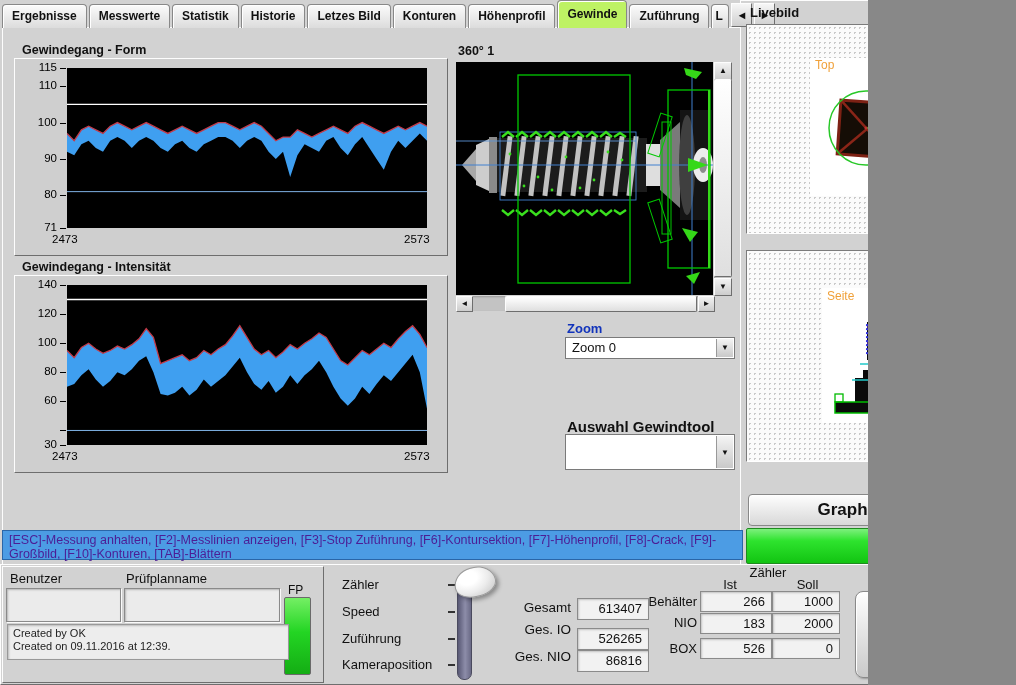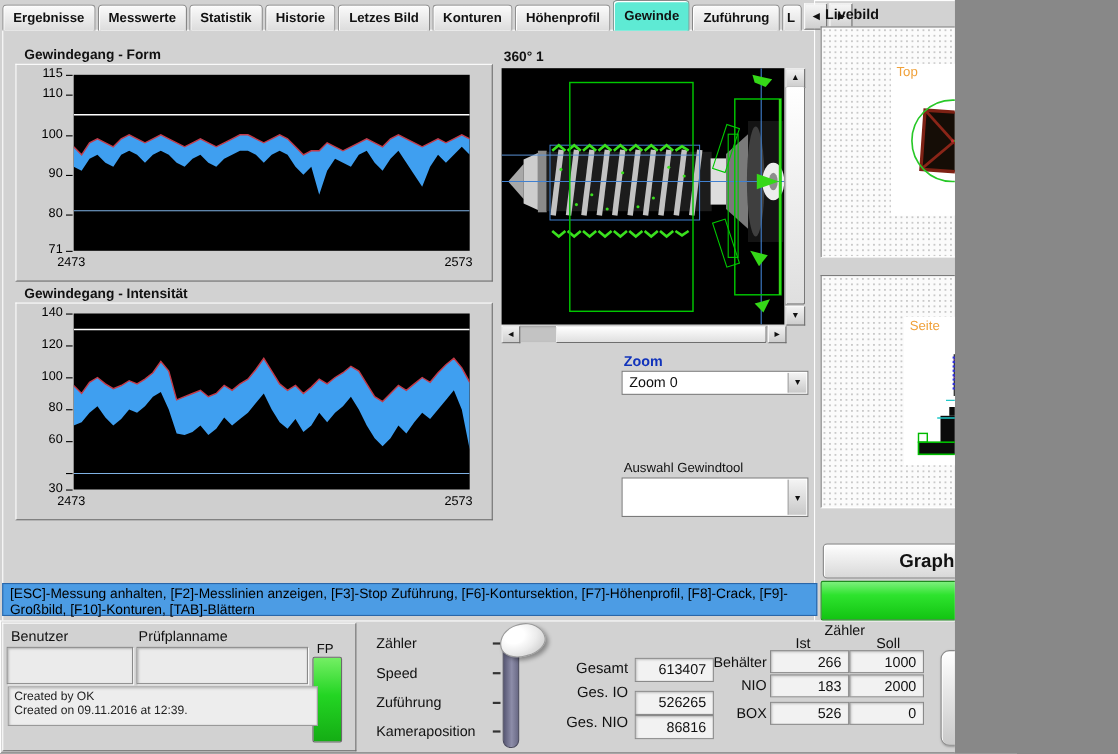--- a/index.html
+++ b/index.html
@@ -6,21 +6,21 @@
   #app{position:relative;width:868px;height:685px;background:#d2d2d2;overflow:hidden;
        font-family:"Liberation Sans",sans-serif;color:#111;}
   .abs{position:absolute;}
   .raised{border-top:1px solid #fdfdfd;border-left:1px solid #fdfdfd;border-right:1px solid #6e6e6e;border-bottom:1px solid #6e6e6e;}
   .sunken{border-top:1px solid #7b7b7b;border-left:1px solid #7b7b7b;border-right:1px solid #fff;border-bottom:1px solid #fff;}
   
   .tabbar{left:2px;top:1px;height:27px;display:flex;align-items:flex-end;gap:2px;}
   .tab{height:23px;line-height:23px;padding:0 9px;background:linear-gradient(#fbfbfb,#dcdcdc);
        border-radius:4px 4px 0 0;font-size:12px;font-weight:bold;white-space:nowrap;
        border:1px solid #888;border-bottom:none;box-shadow:inset 1px 1px 0 #fff;cursor:default;}
-  .tab.active{height:27px;line-height:26px;background:#5eead4;position:relative;z-index:3;margin-top:14px;}
+  .tab.active{height:27px;line-height:26px;background:#bef264;position:relative;z-index:3;margin-top:14px;}
   .tab.partial{width:10px;padding:0 3px;overflow:hidden;}
   .tab-arrow{width:19px;height:22px;margin-bottom:1px;background:linear-gradient(#f6f6f6,#cfcfcf);
        font-size:11px;text-align:center;line-height:22px;font-weight:bold;}
   .main-panel{left:2px;top:27px;width:737px;height:537px;background:#d2d2d2;}
   .right-panel{left:740px;top:0;width:276px;height:564px;background:#d2d2d2;}
   .bottom-panel{left:0;top:564px;width:1014px;height:119px;background:#d2d2d2;}
   
   .chart-title{font-size:12.5px;font-weight:bold;text-align:right;}
   .chart-frame{width:432px;height:196px;background:#cfcfcf;}
   .plot-svg{position:absolute;background:#000;display:block;}
@@ -43,21 +43,21 @@
       background-size:5px 5px;}
   .live-img{position:absolute;background:#fff;}
   .orange-label{position:absolute;color:#f0a13a;font-size:12px;}
   .reset-btn{left:748px;top:494px;width:258px;height:30px;border-radius:4px;
       background:linear-gradient(#fefefe,#d8d8d8);border:1px solid #888;
       box-shadow:inset 1px 1px 0 #fff;font-size:17px;font-weight:bold;text-align:center;line-height:29px;}
   .green-bar{left:746px;top:528px;width:264px;height:34px;border:1px solid #1f8a1f;border-radius:2px;
       background:linear-gradient(180deg,#7df07d 0%,#2ee32e 35%,#12c412 100%);}
   
   .status-bar{left:2px;top:530px;width:727px;height:24px;background:#4c9ce4;border:1px solid #2a66a8;
-      color:#000000;font-size:12.5px;line-height:14px;padding:2px 6px;}
+      color:#4c1d95;font-size:12.5px;line-height:14px;padding:2px 6px;}
   
   .lab{position:absolute;font-size:13px;color:#111;white-space:nowrap;}
   .lab-r{text-align:right;}
   .inputbox{position:absolute;background:#ebebeb;border:1px solid #8a8a8a;
       box-shadow:inset 1px 1px 2px #b5b5b5, 1px 1px 0 #fafafa;}
   .valbox{position:absolute;background:#f2f2f2;border:1px solid #8a8a8a;
       box-shadow:inset 1px 1px 2px #c2c2c2;font-size:13px;text-align:right;}
   .valbox span{display:block;padding:2px 6px 0 0;}
   .fp-ind{left:284px;top:597px;width:25px;height:76px;border:1px solid #6a6a6a;border-radius:2px;
       background:linear-gradient(180deg,#74ef64,#23d523 45%,#14ad14);}
@@ -240,21 +240,21 @@
   <div class="sb-btn raised" style="left:456px;top:296px;width:15px;height:14px;line-height:14px;">◄</div>
   <div class="sb-thumb raised" style="left:505px;top:296px;width:190px;height:14px;"></div>
   <div class="sb-btn raised" style="left:698px;top:296px;width:15px;height:14px;line-height:14px;">►</div>
 
   <div class="abs" style="left:567px;top:321px;font-size:13px;font-weight:bold;color:#1133bb;">Zoom</div>
   <div class="combo" style="left:565px;top:337px;width:168px;height:20px;line-height:20px;">
     <span class="val">Zoom 0</span>
     <span class="dd-btn">▼</span>
   </div>
 
-  <div class="abs" style="left:567px;top:418px;font-size:12px;font-weight:normal;text-align:center;">Auswahl Gewindtool</div>
+  <div class="abs" style="left:567px;top:418px;font-size:15px;font-weight:bold;text-align:center;">Auswahl Gewindtool</div>
   <div class="combo" style="left:565px;top:434px;width:168px;height:34px;">
     <span class="dd-btn">▼</span>
   </div>
 
   <div class="abs" style="left:750px;top:5px;font-size:13px;font-weight:bold;">Livebild</div>
 
   <div class="abs dotted-panel sunken" style="left:746px;top:24px;width:266px;height:208px;"></div>
   <div class="live-img" style="left:810px;top:58px;width:137px;height:138px;">
     <svg width="137" height="138" viewBox="0 0 137 138">
       <g transform="rotate(4 57 71)">

